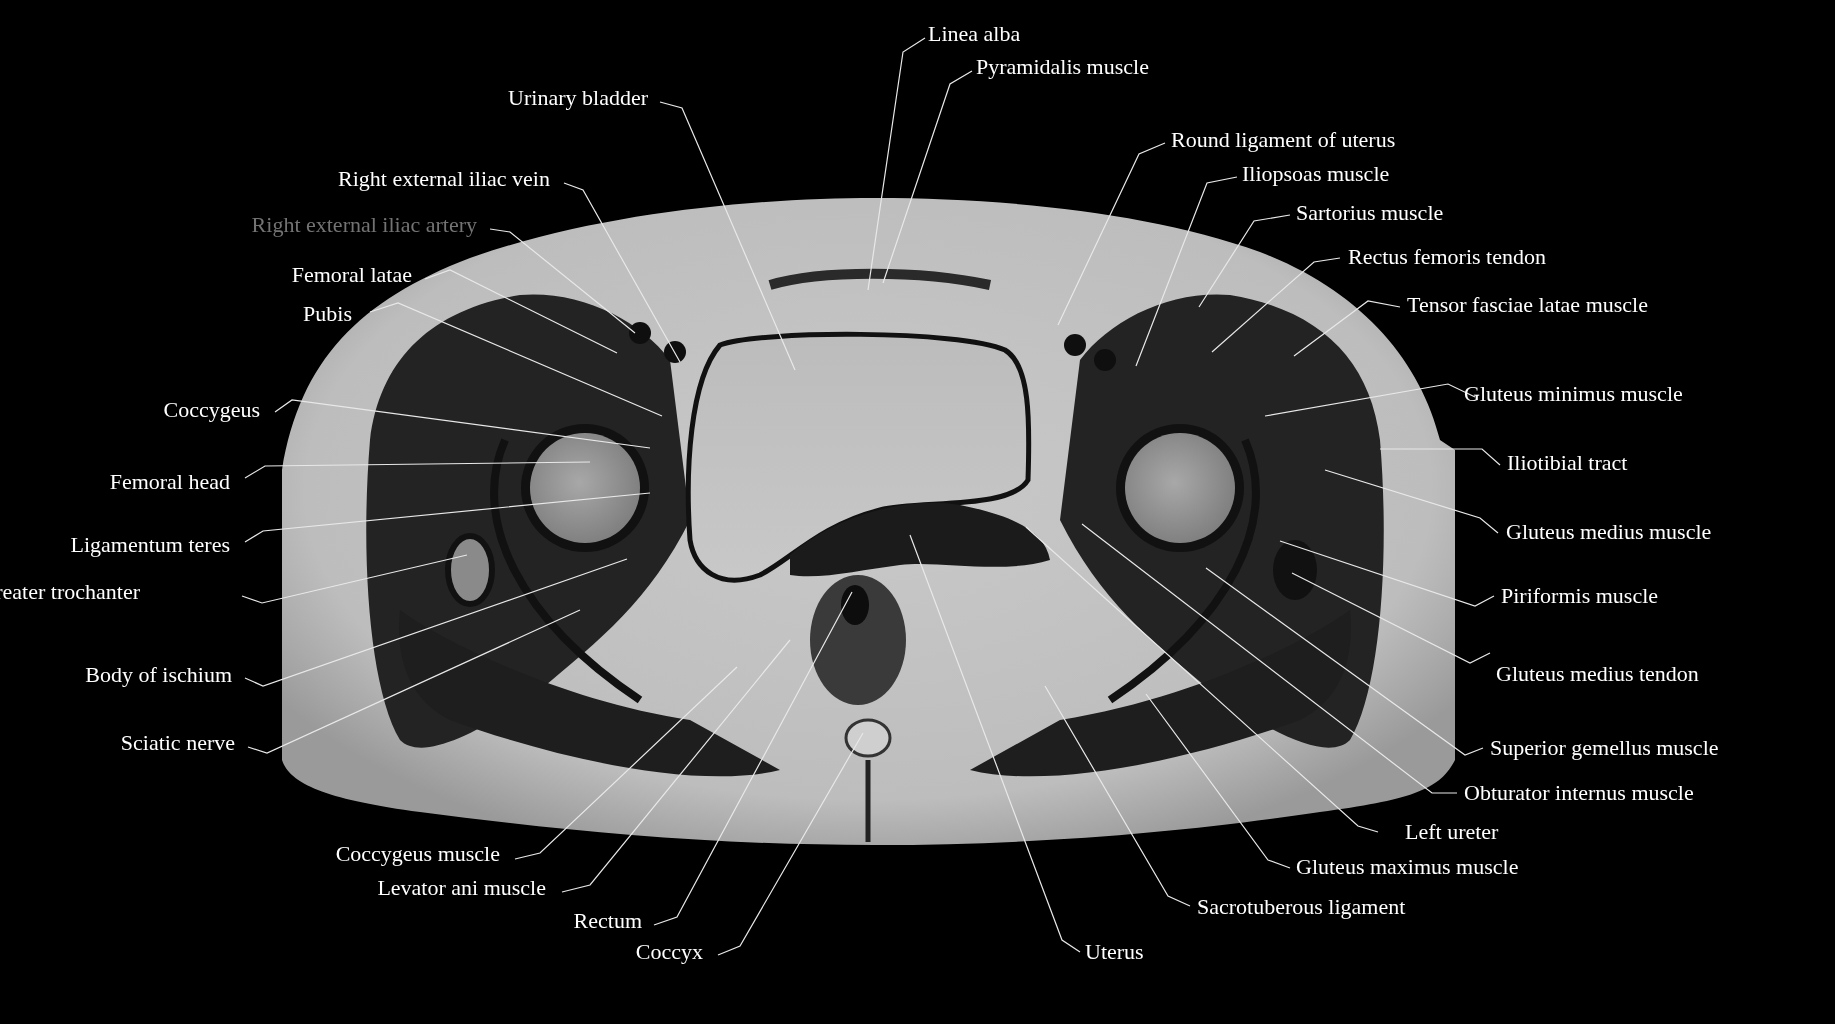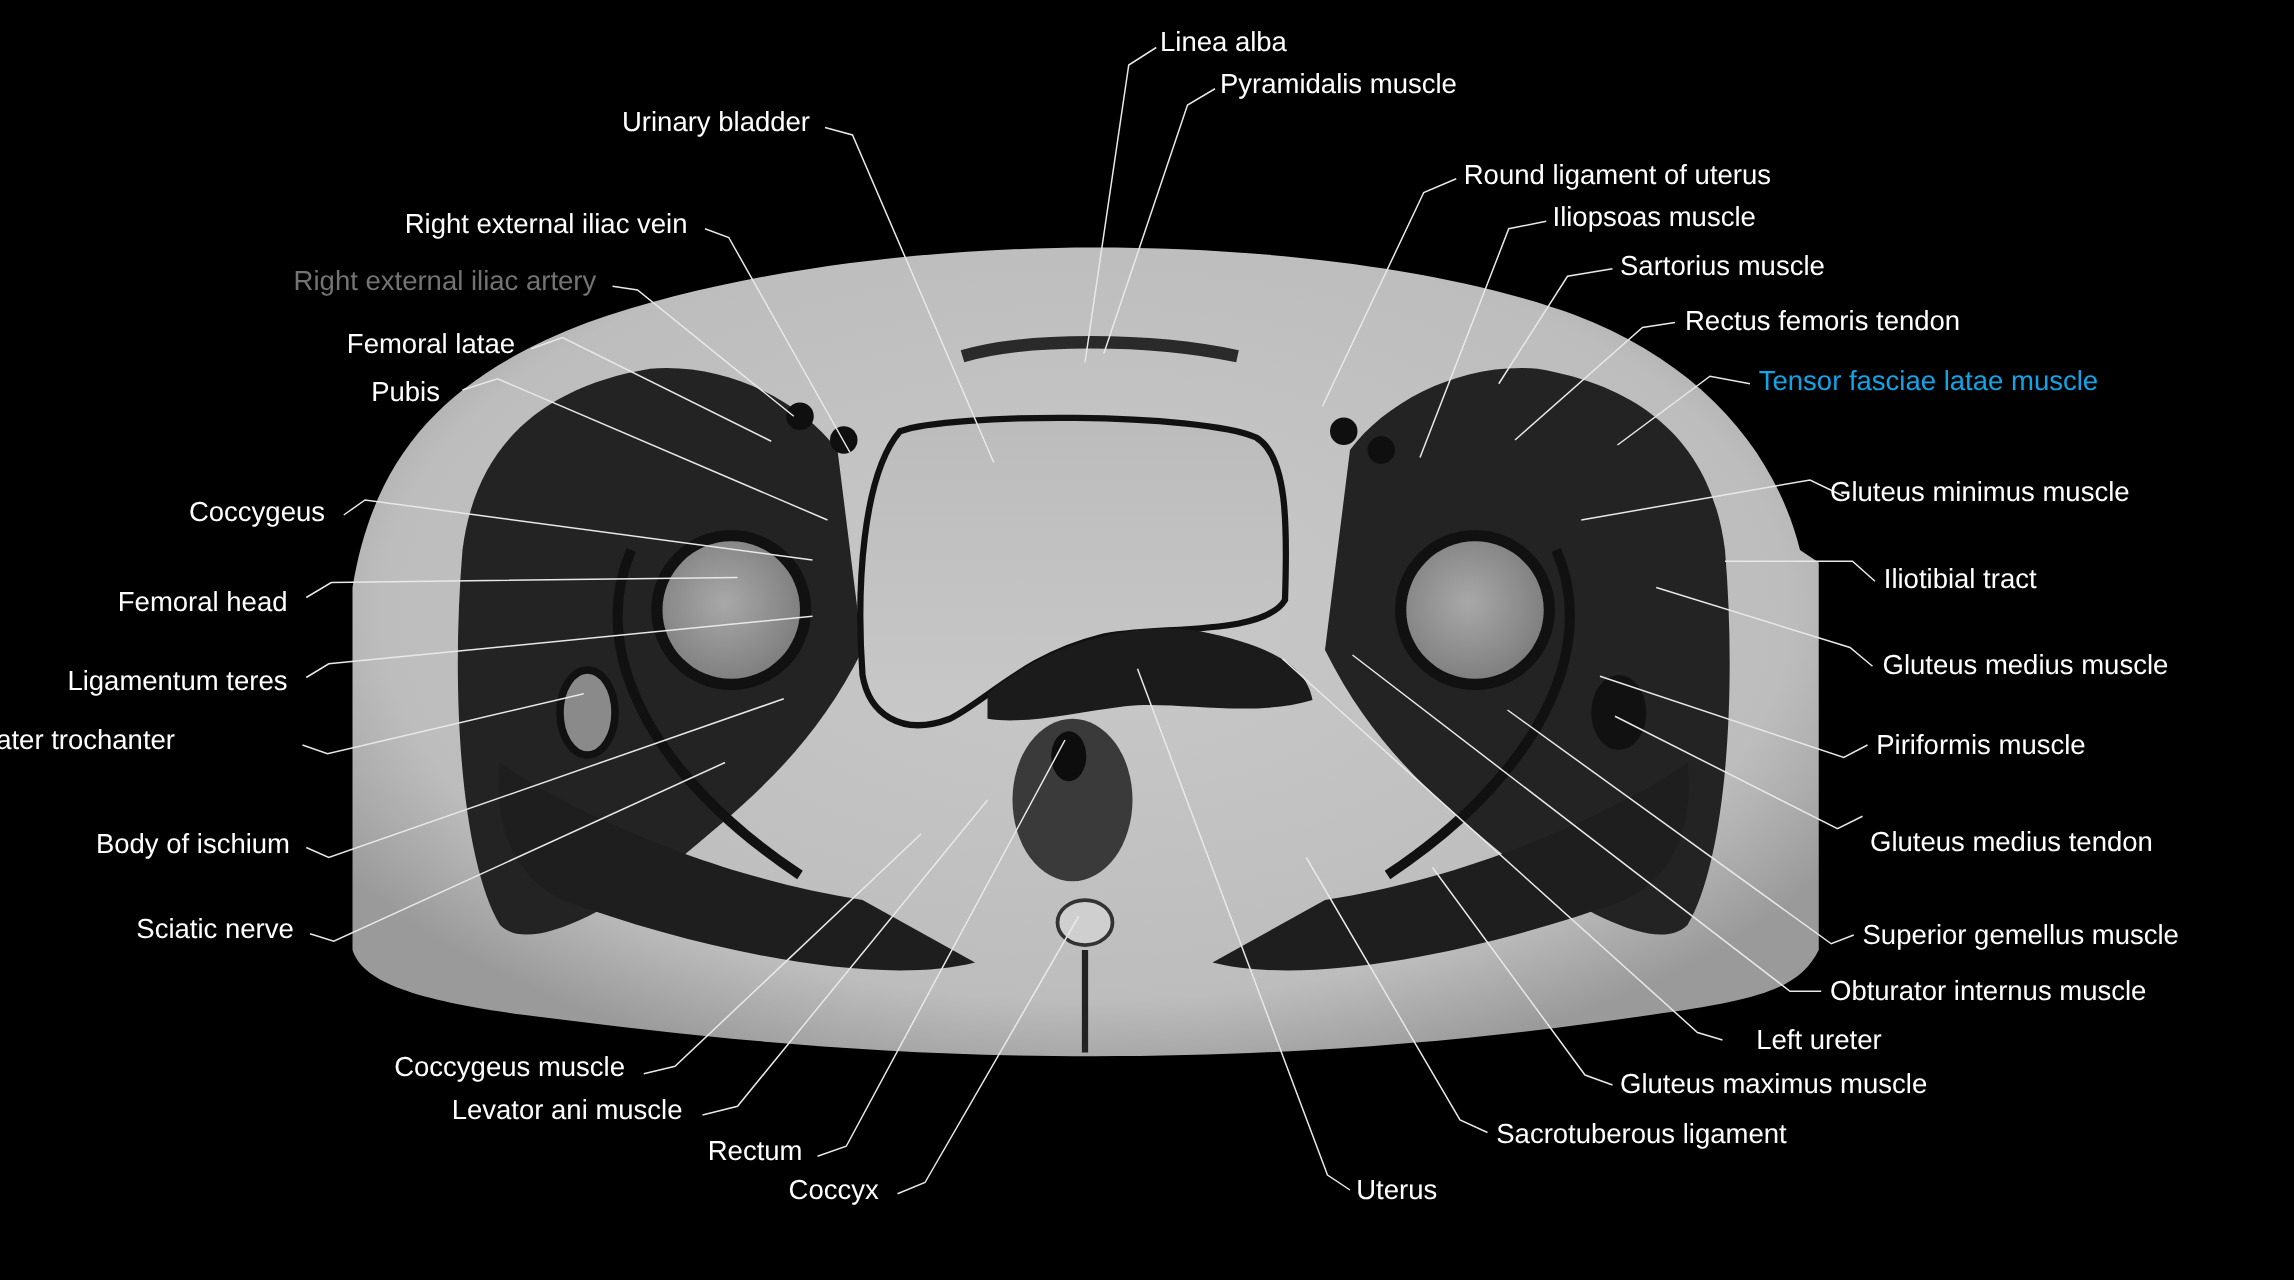--- a/index.html
+++ b/index.html
@@ -1,17 +1,17 @@
 <!DOCTYPE html>
 <html><head>
 <meta charset="utf-8">
 <style>
   html,body{margin:0;padding:0;background:#000;}
   body{width:1835px;height:1024px;overflow:hidden;position:relative;font-family:"Liberation Sans",sans-serif;}
-  #stage{position:absolute;left:0;top:0;width:1835px;height:865px;background:#000;}
+  #stage{position:absolute;left:0;top:0;width:1835px;height:865px;background:#000;font-family:Liberation Serif, serif;}
   svg{position:absolute;left:0;top:0;}
   .lbl{position:absolute;color:#fff;font-size:22px;line-height:24px;white-space:nowrap;transform:translateY(-50%);}
   .lbl.r{text-align:right;}
 </style>
 </head>
 <body>
 
 <div id="stage">
   <svg id="anatomy" width="1835" height="1024" viewBox="0 0 1835 1024">
     <defs>
@@ -108,21 +108,21 @@
       <div class="lbl" style="top: 34px; left: 928px; color: rgb(255, 255, 255);">Linea alba</div>
       <div class="lbl" style="top: 67px; left: 976px; color: rgb(255, 255, 255);">Pyramidalis muscle</div>
       <div class="lbl r" style="top: 98px; right: 1187px; color: rgb(255, 255, 255);">Urinary bladder</div>
       <div class="lbl" style="top: 140px; left: 1171px; color: rgb(255, 255, 255);">Round ligament of uterus</div>
       <div class="lbl" style="top: 174px; left: 1242px; color: rgb(255, 255, 255);">Iliopsoas muscle</div>
       <div class="lbl r" style="top: 179px; right: 1285px; color: rgb(255, 255, 255);">Right external iliac vein</div>
       <div class="lbl" style="top: 213px; left: 1296px; color: rgb(255, 255, 255);">Sartorius muscle</div>
       <div class="lbl r" style="top: 225px; right: 1358px; color: #737373;">Right external iliac artery</div>
       <div class="lbl" style="top: 257px; left: 1348px; color: rgb(255, 255, 255);">Rectus femoris tendon</div>
       <div class="lbl r" style="top: 275px; right: 1423px; color: rgb(255, 255, 255);">Femoral latae</div>
-      <div class="lbl" style="top: 305px; left: 1407px; color: #0ea5e9;">Tensor fasciae latae muscle</div>
+      <div class="lbl" style="top: 305px; left: 1407px; color: #ffffff;">Tensor fasciae latae muscle</div>
       <div class="lbl r" style="top: 314px; right: 1483px; color: rgb(255, 255, 255);">Pubis</div>
       <div class="lbl" style="top: 394px; left: 1464px; color: rgb(255, 255, 255);">Gluteus minimus muscle</div>
       <div class="lbl r" style="top: 410px; right: 1575px; color: rgb(255, 255, 255);">Coccygeus</div>
       <div class="lbl" style="top: 463px; left: 1507px; color: rgb(255, 255, 255);">Iliotibial tract</div>
       <div class="lbl r" style="top: 482px; right: 1605px; color: rgb(255, 255, 255);">Femoral head</div>
       <div class="lbl" style="top: 532px; left: 1506px; color: rgb(255, 255, 255);">Gluteus medius muscle</div>
       <div class="lbl r" style="top: 545px; right: 1605px; color: rgb(255, 255, 255);">Ligamentum teres</div>
       <div class="lbl r" style="top: 592px; right: 1695px; color: rgb(255, 255, 255);">Greater trochanter</div>
       <div class="lbl" style="top: 596px; left: 1501px; color: rgb(255, 255, 255);">Piriformis muscle</div>
       <div class="lbl" style="top: 674px; left: 1496px; color: rgb(255, 255, 255);">Gluteus medius tendon</div>

